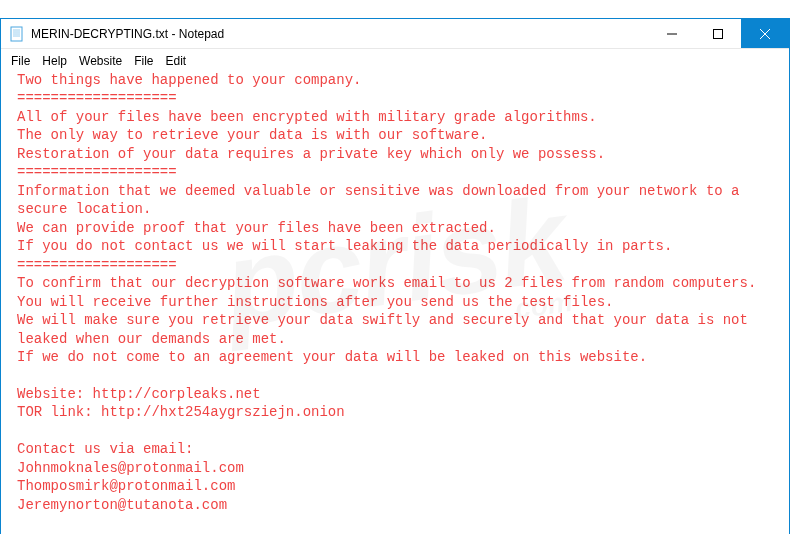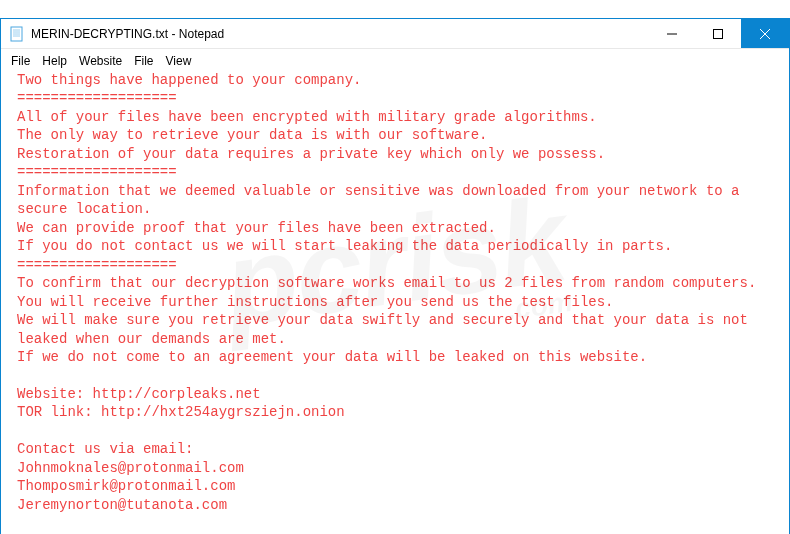--- a/index.html
+++ b/index.html
@@ -129,21 +129,21 @@
           </svg>
       </div>
     </div>
   </div>
 
   <div class="menubar">
     <span class="menu-item">File</span>
     <span class="menu-item">Help</span>
     <span class="menu-item">Website</span>
     <span class="menu-item">File</span>
-    <span class="menu-item">View</span>
+    <span class="menu-item">Edit</span>
   </div>
 
   <div class="text-area">Two things have happened to your company.
 ===================
 All of your files have been encrypted with military grade algorithms.
 The only way to retrieve your data is with our software.
 Restoration of your data requires a private key which only we possess.
 ===================
 Information that we deemed valuable or sensitive was downloaded from your network to a secure location.
 We can provide proof that your files have been extracted.

